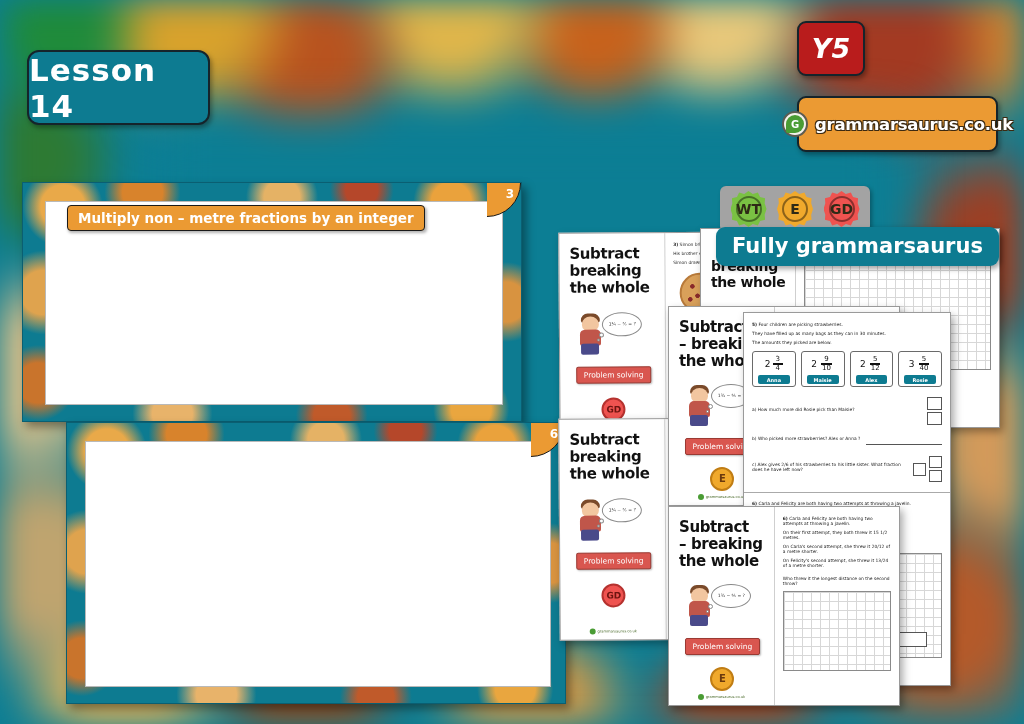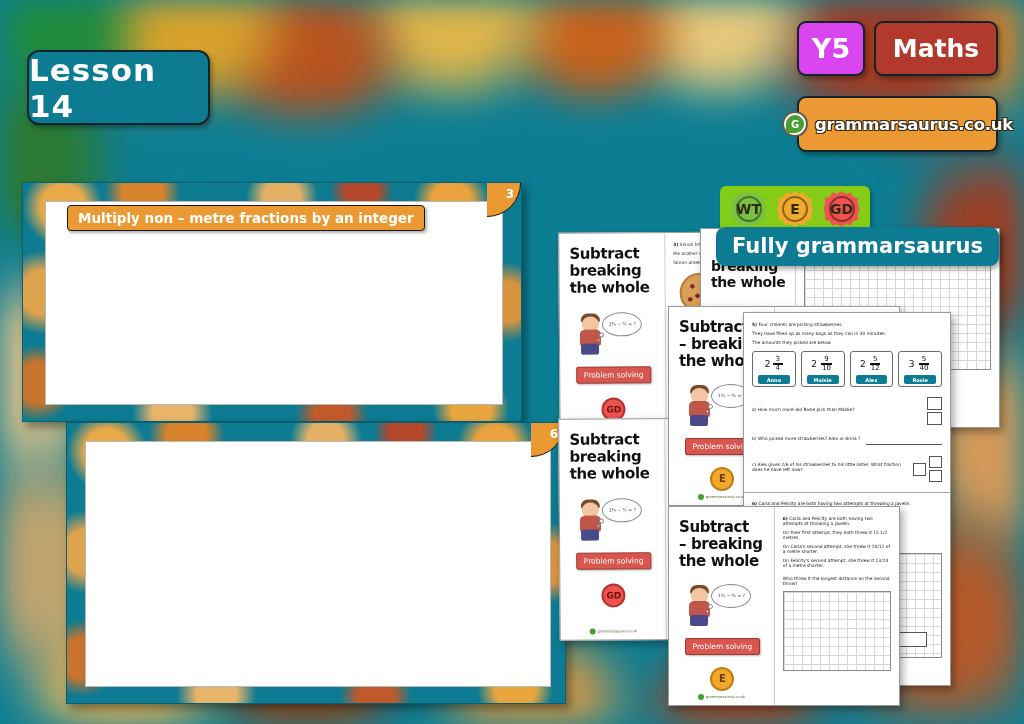--- a/index.html
+++ b/index.html
@@ -62,25 +62,26 @@
   }
   .title-card .tl {
     font-family: "DejaVu Sans", sans-serif;
     font-weight: bold; font-size: 36px; color: #0e0e0e;
     line-height: 1.22; letter-spacing: -.5px; text-align: center;
   }
 
   .tag-y5 {
     position: absolute; left: 797px; top: 21px;
     width: 68px; height: 55px;
-    background: #d946ef; border: 2px solid #15242b; border-radius: 9px;
+    background: #b91c1c; border: 2px solid #15242b; border-radius: 9px;
     display: flex; align-items: center; justify-content: center;
     color: #fff; font-size: 27px; font-weight: bold;
     font-family: "DejaVu Sans", sans-serif;
     box-shadow: 2px 3px 5px rgba(0,0,0,.35);
+    font-style: italic;
   }
   .tag-maths {
     position: absolute; left: 874px; top: 21px;
     width: 124px; height: 55px;
     background: #b23a2d; border: 2px solid #15242b; border-radius: 9px;
     display: flex; align-items: center; justify-content: center;
     color: #fff; font-size: 25px; font-weight: bold;
     font-family: "DejaVu Sans", sans-serif;
     box-shadow: 2px 3px 5px rgba(0,0,0,.35);
   }
@@ -246,21 +247,21 @@
       radial-gradient(circle at 72% 62%, #8a2a2a 0 2px, transparent 2.5px),
       radial-gradient(circle at 24% 68%, #8a2a2a 0 2px, transparent 2.5px),
       #d9a05a;
     border: 2px solid #b87a3a;
   }
 
   
   #diff-wrap { position: absolute; left: 716px; top: 186px; z-index: 40; }
   .diff-icons {
     position: absolute; left: 4px; top: 0;
-    width: 150px; height: 46px; background: #84cc16;
+    width: 150px; height: 46px; background: #a3a3a3;
     border-radius: 6px; display: flex; align-items: center;
     justify-content: space-evenly; box-shadow: 2px 2px 4px rgba(0,0,0,.3);
   }
   .cog {
     width: 36px; height: 36px; position: relative;
     display: flex; align-items: center; justify-content: center;
   }
   .cog .outer {
     position: absolute; inset: 0;
     clip-path: polygon(50% 0%,62% 8%,76% 4%,82% 17%,96% 20%,95% 34%,100% 50%,95% 66%,96% 80%,82% 83%,76% 96%,62% 92%,50% 100%,38% 92%,24% 96%,18% 83%,4% 80%,5% 66%,0% 50%,5% 34%,4% 20%,18% 17%,24% 4%,38% 8%);
@@ -286,21 +287,20 @@
 <body>
 
 <div id="bg-photo"></div>
 <div id="bg-teal-core"></div>
 
 <div id="header">
   <div class="lesson-chip">Lesson 14</div>
 
 
   <div class="tag-y5">Y5</div>
-  <div class="tag-maths">Maths</div>
 
   <div class="tag-brand">
     <span class="brand-logo">
       <span class="leaf">G</span>
     </span>
     <span class="brand-text">grammarsaurus.co.uk</span>
   </div>
 </div>
 
 <div class="slide" style="left:22px; top:182px; width:500px; height:240px;">

